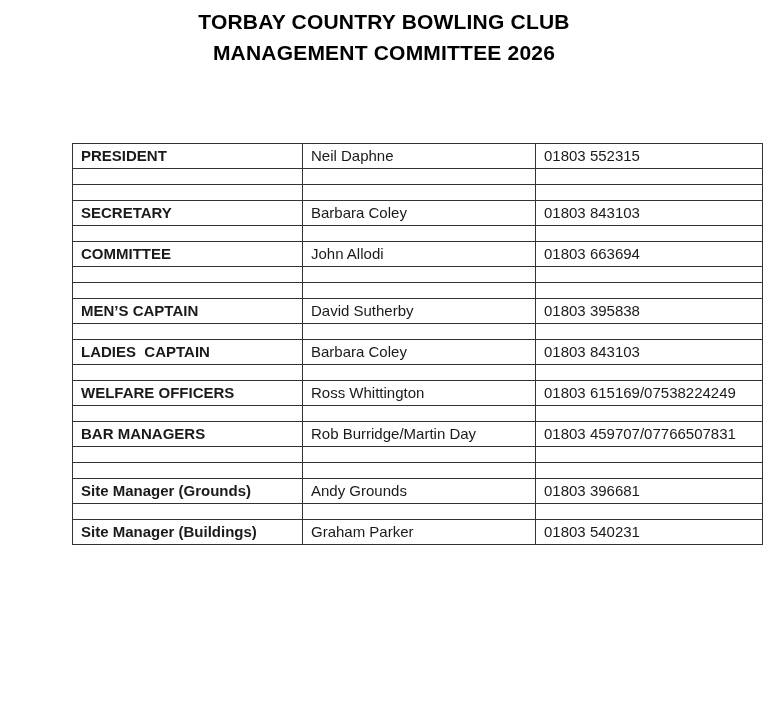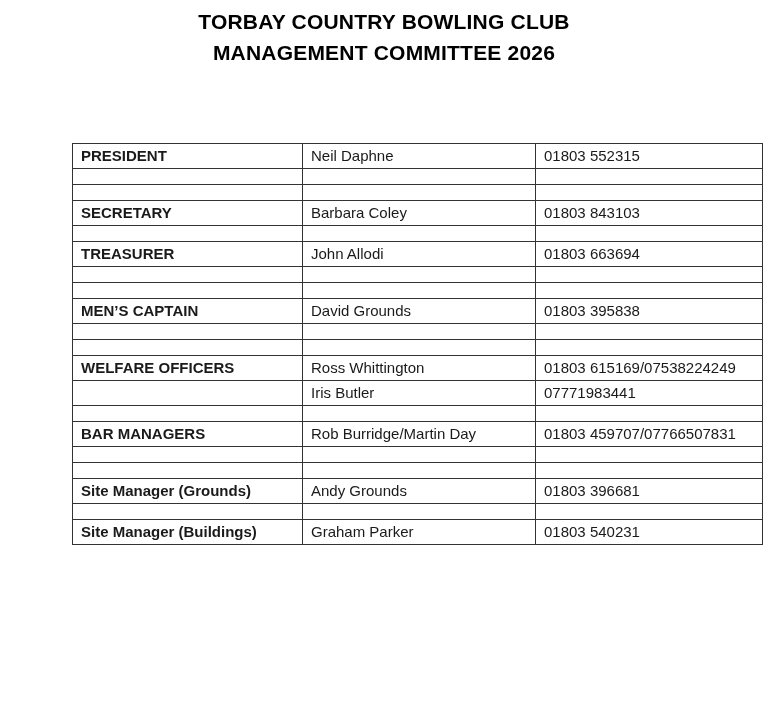--- a/index.html
+++ b/index.html
@@ -84,58 +84,58 @@
         <td class="role">SECRETARY</td>
         <td class="name">Barbara Coley</td>
         <td class="phone">01803 843103</td>
       </tr>
       <tr class="spacer">
         <td class="role"></td>
         <td class="name"></td>
         <td class="phone"></td>
       </tr>
       <tr class="entry">
-        <td class="role">TREASURER</td>
+        <td class="role">COMMITTEE</td>
         <td class="name">John Allodi</td>
         <td class="phone">01803 663694</td>
       </tr>
       <tr class="spacer">
         <td class="role"></td>
         <td class="name"></td>
         <td class="phone"></td>
       </tr>
       <tr class="spacer">
         <td class="role"></td>
         <td class="name"></td>
         <td class="phone"></td>
       </tr>
       <tr class="entry">
         <td class="role">MEN’S CAPTAIN</td>
-        <td class="name">David Grounds</td>
+        <td class="name">David Sutherby</td>
         <td class="phone">01803 395838</td>
       </tr>
       <tr class="spacer">
         <td class="role"></td>
         <td class="name"></td>
         <td class="phone"></td>
+      </tr>
+      <tr class="entry">
+        <td class="role">LADIES  CAPTAIN</td>
+        <td class="name">Barbara Coley</td>
+        <td class="phone">01803 843103</td>
       </tr>
       <tr class="spacer">
         <td class="role"></td>
         <td class="name"></td>
         <td class="phone"></td>
       </tr>
       <tr class="entry">
         <td class="role">WELFARE OFFICERS</td>
         <td class="name">Ross Whittington</td>
         <td class="phone">01803 615169/07538224249</td>
-      </tr>
-      <tr class="entry">
-        <td class="role"></td>
-        <td class="name">Iris Butler</td>
-        <td class="phone">07771983441</td>
       </tr>
       <tr class="spacer">
         <td class="role"></td>
         <td class="name"></td>
         <td class="phone"></td>
       </tr>
       <tr class="entry">
         <td class="role">BAR MANAGERS</td>
         <td class="name">Rob Burridge/Martin Day</td>
         <td class="phone">01803 459707/07766507831</td>

